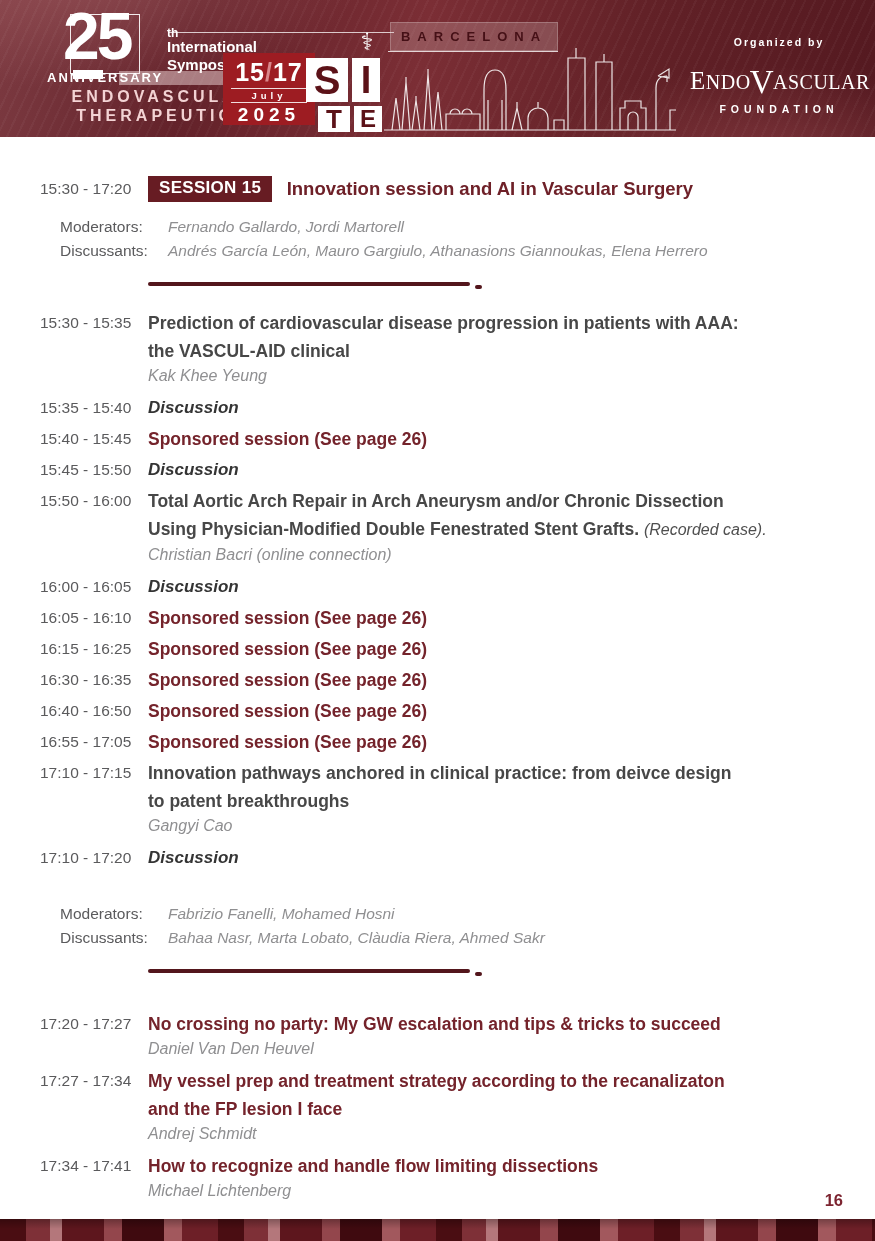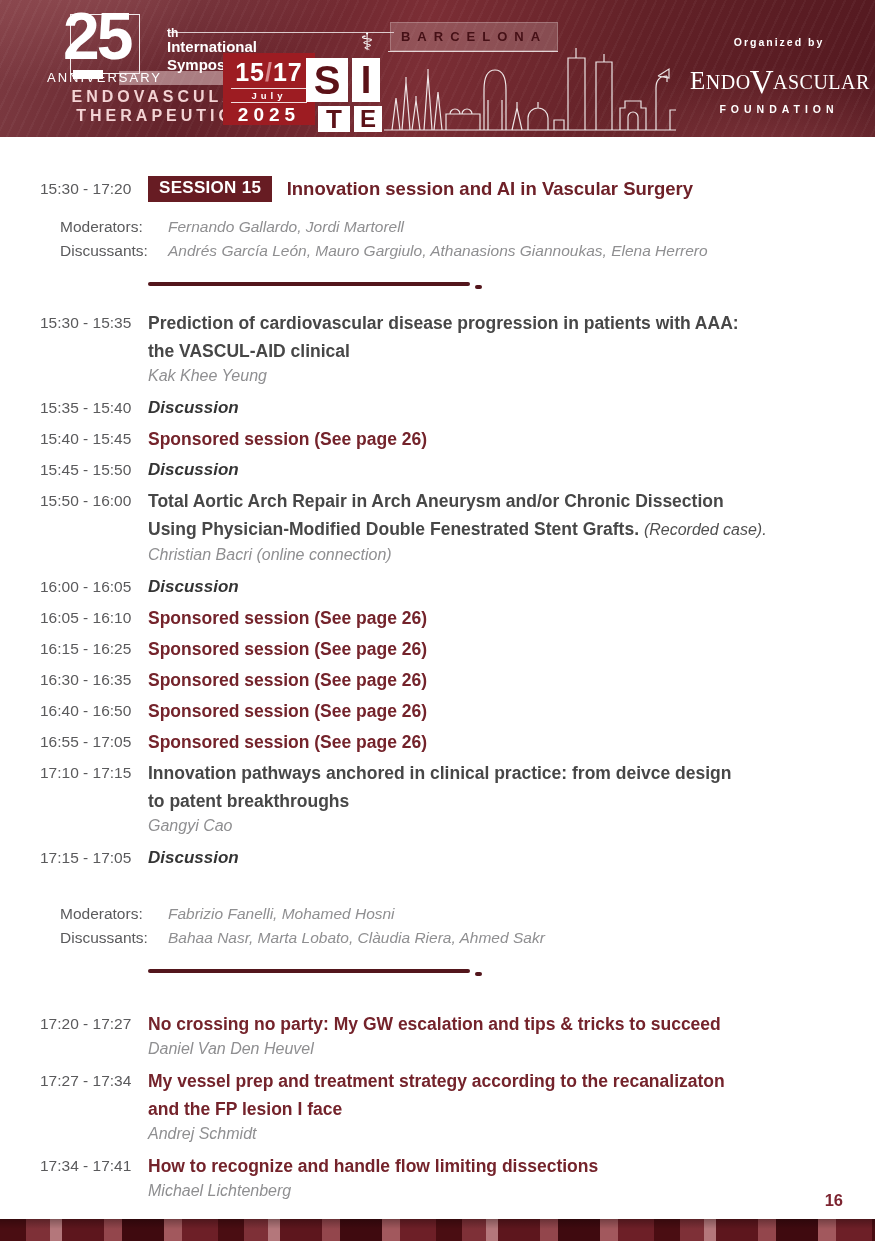--- a/index.html
+++ b/index.html
@@ -22,21 +22,21 @@
     background:repeating-linear-gradient(115deg, rgba(255,255,255,.035) 0 2px, transparent 2px 9px);
   }
   .logo25 { position:absolute; left:55px; top:8px; width:210px; height:122px; color:#fff; }
   .box-outline { position:absolute; left:15px; top:6px; width:68px; height:58px; border:1.5px solid rgba(255,255,255,.9); }
   .num25 { position:absolute; left:8px; top:-10px; font-size:66px; font-weight:800; letter-spacing:-3px; }
   .num-underbar { position:absolute; left:18px; top:62px; width:30px; height:9px; background:#fff; }
   .th-sup { position:absolute; left:112px; top:18px; font-size:12px; font-weight:bold; }
   .sym-lines { position:absolute; left:112px; top:30px; font-size:15px; font-weight:bold; line-height:18px; }
   .anniv-row { position:absolute; left:-8px; top:62px; width:215px; height:16px; }
   .anniv-bar { position:absolute; left:72px; top:1px; width:140px; height:14px; background:rgba(255,235,235,.45); }
-  .anniv-text { position:absolute; left:0; top:0; font-size:13px; font-weight:normal; letter-spacing:2px; }
+  .anniv-text { position:absolute; left:0; top:0; font-size:13px; font-weight:bold; letter-spacing:2px; }
   .endo-stencil { position:absolute; left:0px; top:80px; width:215px; text-align:center; color:rgba(255,226,226,.92); font-weight:700; }
   .endo-stencil .l1 { font-size:16px; letter-spacing:4px; }
   .endo-stencil .l2 { font-size:16px; letter-spacing:4px; margin-top:1px; }
   .hairline-a { position:absolute; left:168px; top:32px; width:226px; height:1px; background:rgba(255,255,255,.75); }
   .hairline-b { position:absolute; left:388px; top:51px; width:170px; height:1px; background:rgba(255,255,255,.8); }
 
   .datebox {
     position:absolute; left:223px; top:53px; width:92px; height:72px;
     background:#9d1c22; color:#fff; text-align:center;
   }
@@ -281,21 +281,21 @@
         </div>
         <div class="row item">
           <div class="timecol">17:10 - 17:15</div>
           <div class="content">
             <div class="line t-dark">Innovation pathways anchored in clinical practice: from deivce design</div>
             <div class="line t-dark">to patent breakthroughs</div>
             <div class="speaker">Gangyi Cao</div>
           </div>
         </div>
         <div class="row item">
-          <div class="timecol">17:15 - 17:05</div>
+          <div class="timecol">17:10 - 17:20</div>
           <div class="content">
             <div class="line disc">Discussion</div>
           </div>
         </div>
       </div>
     </div>
 
     <div class="session2">
       <div class="roles">
         <div class="role-row">

